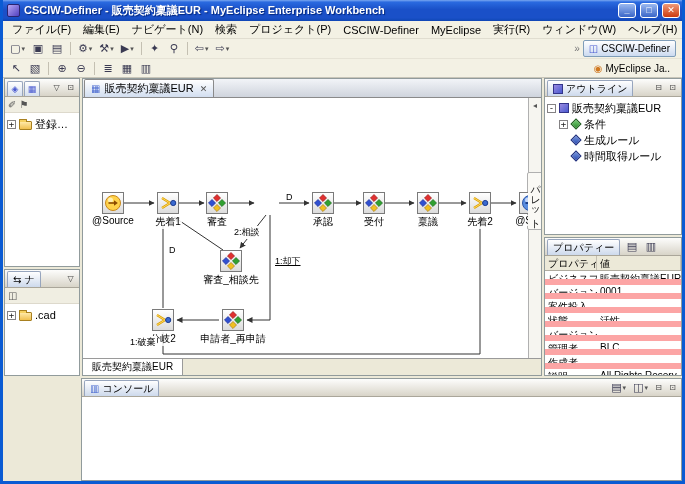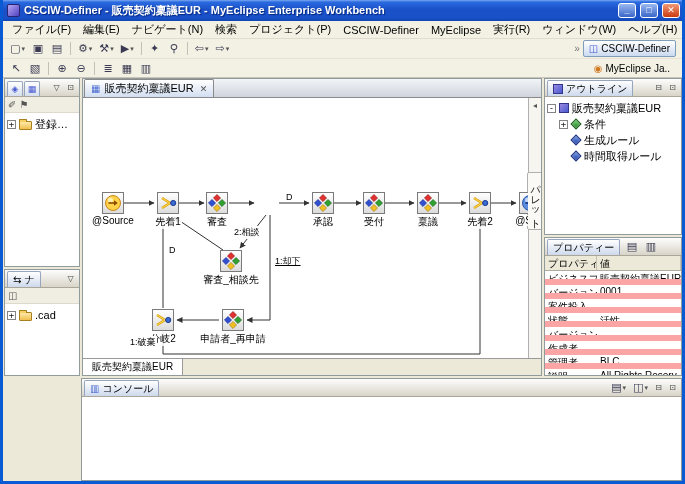--- a/index.html
+++ b/index.html
@@ -497,26 +497,26 @@
                 </div>
                 <div class="prop-row">
                   <div class="prop-cell key">状態</div>
                   <div class="prop-cell val">活性</div>
                 </div>
                 <div class="prop-row">
                   <div class="prop-cell key">バージョン</div>
                   <div class="prop-cell val"></div>
                 </div>
                 <div class="prop-row">
+                  <div class="prop-cell key">管理者</div>
+                  <div class="prop-cell val">BLC</div>
+                </div>
+                <div class="prop-row">
                   <div class="prop-cell key">作成者</div>
                   <div class="prop-cell val"></div>
-                </div>
-                <div class="prop-row">
-                  <div class="prop-cell key">管理者</div>
-                  <div class="prop-cell val">BLC</div>
                 </div>
                 <div class="prop-row">
                   <div class="prop-cell key">説明</div>
                   <div class="prop-cell val">All Rights Reserv...</div>
                 </div>
               </div>
           </div>
         </div>
       </div>
     </div>

